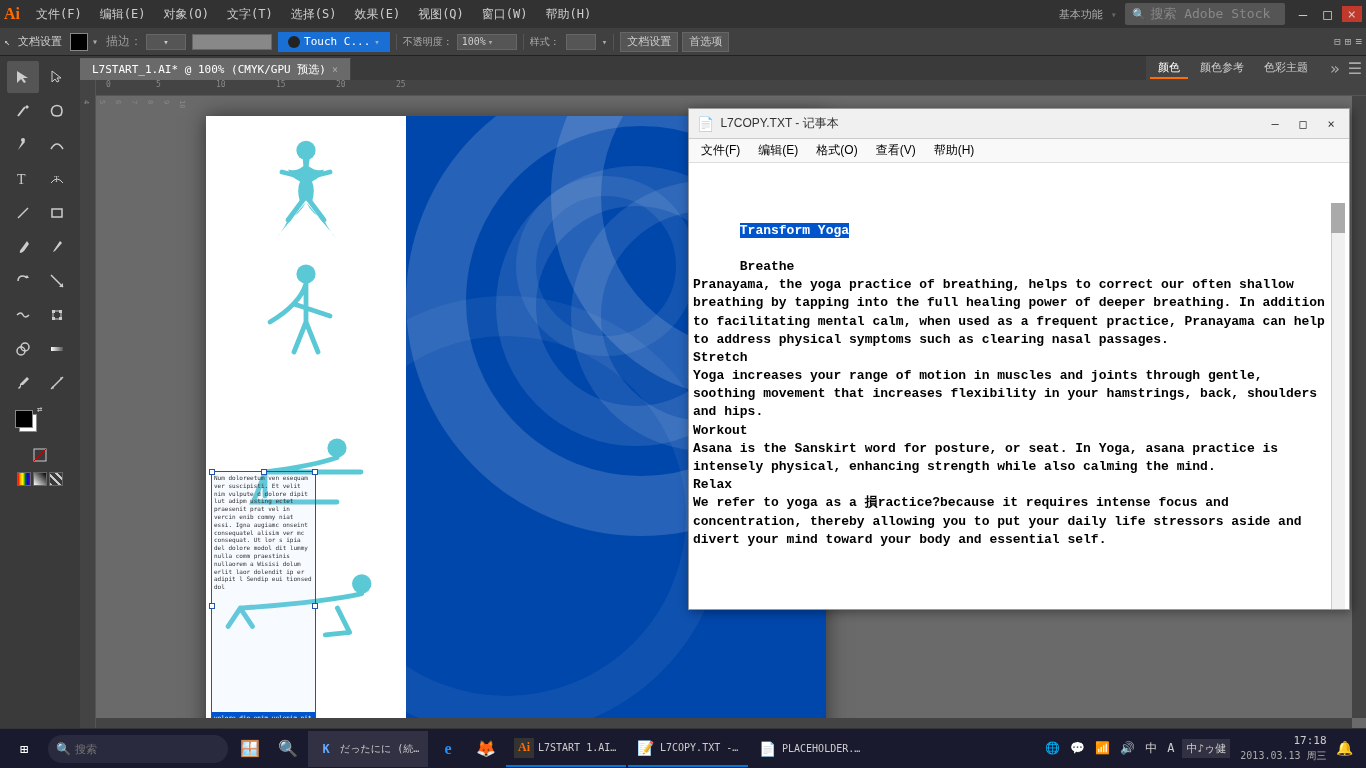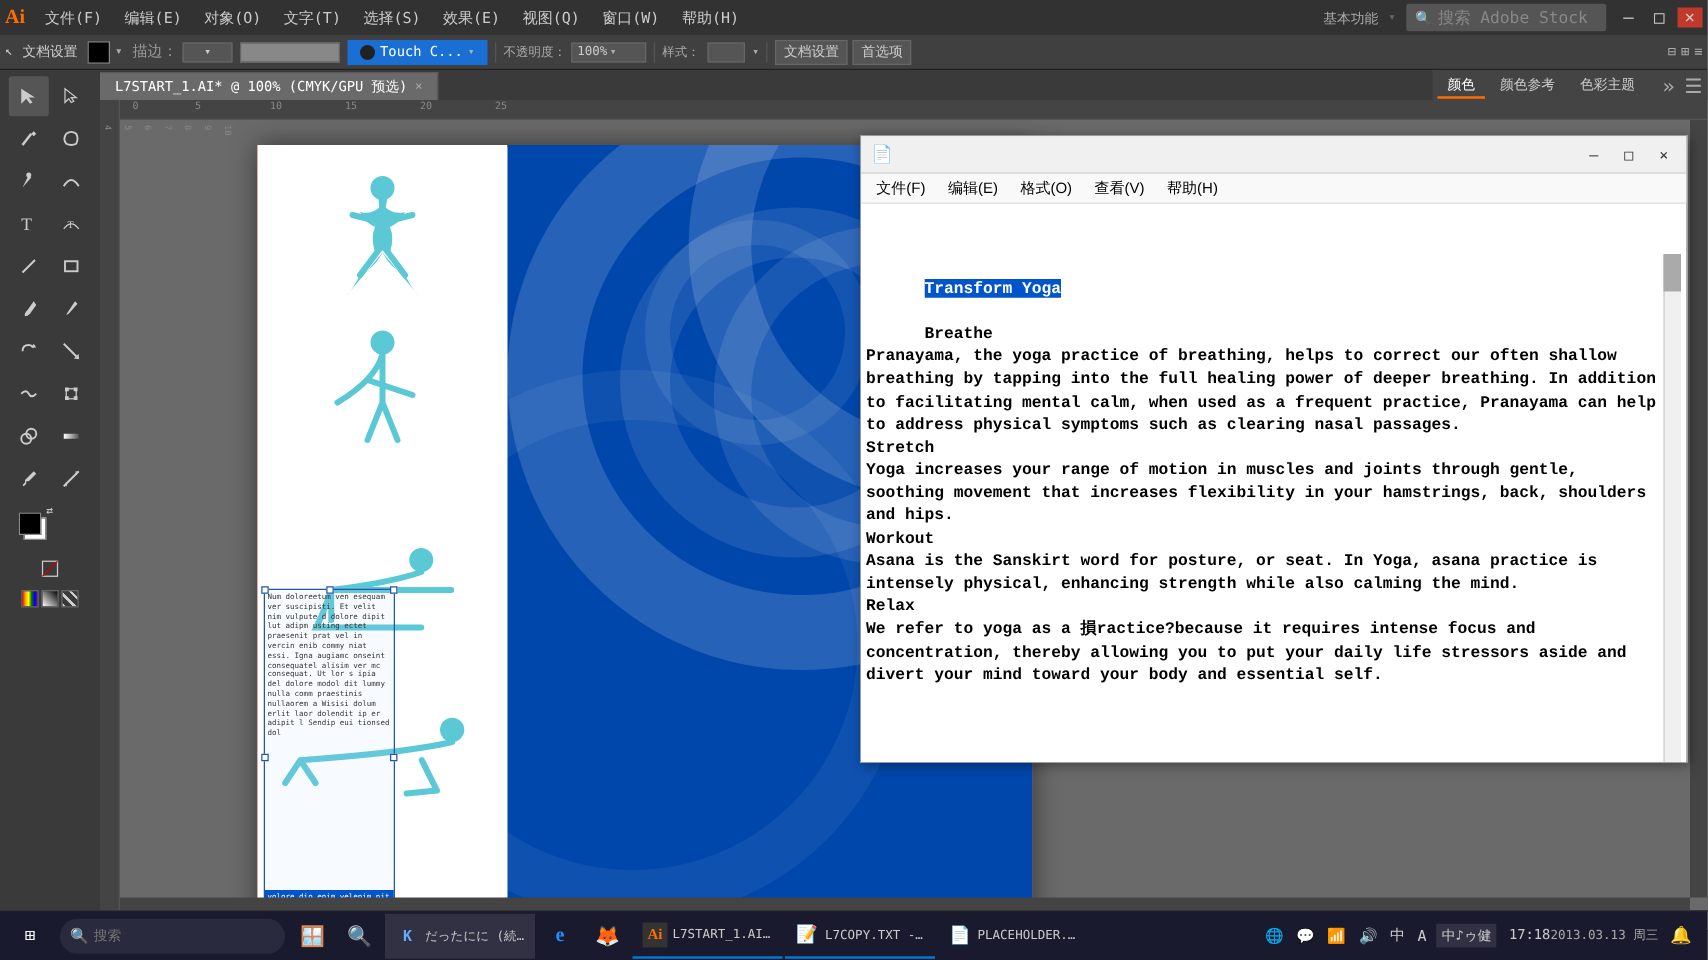--- a/index.html
+++ b/index.html
@@ -539,20 +539,21 @@
     </div>
   </div>
 
   <div class="canvas-scrollbar-h"></div>
   <div class="canvas-scrollbar-v"></div>
 </div>
 
 <div class="notepad-window" style="top: 108px; left: 688px; width: 662px; height: 502px;">
   <div class="notepad-titlebar">
     <span class="notepad-title-icon">📄</span>
+    <span class="notepad-title-text">L7COPY.TXT - 记事本</span>
     <div class="notepad-winctrls">
       <span class="notepad-winctrl">—</span>
       <span class="notepad-winctrl">□</span>
       <span class="notepad-winctrl close">×</span>
     </div>
   </div>
   <div class="notepad-menubar">
     <span class="notepad-menuitem">文件(F)</span>
     <span class="notepad-menuitem">编辑(E)</span>
     <span class="notepad-menuitem">格式(O)</span>
@@ -650,19 +651,19 @@
     </div>
   </div>
   <div class="sys-tray">
     <span class="tray-icon">🌐</span>
     <span class="tray-icon">💬</span>
     <span class="tray-icon">📶</span>
     <span class="tray-icon">🔊</span>
     <span class="tray-icon">中</span>
     <span class="tray-icon">A</span>
     <span class="lang-indicator">中♪ゥ健</span>
-    <div style="display:flex;flex-direction:row;cursor:pointer;margin-left:4px;">
+    <div style="display:flex;flex-direction:column;cursor:pointer;margin-left:4px;">
       <span class="time-display">17:18</span>
       <span class="date-display">2013.03.13 周三</span>
     </div>
     <span class="notification-icon">🔔</span>
   </div>
 </div>
 
 </body></html>

